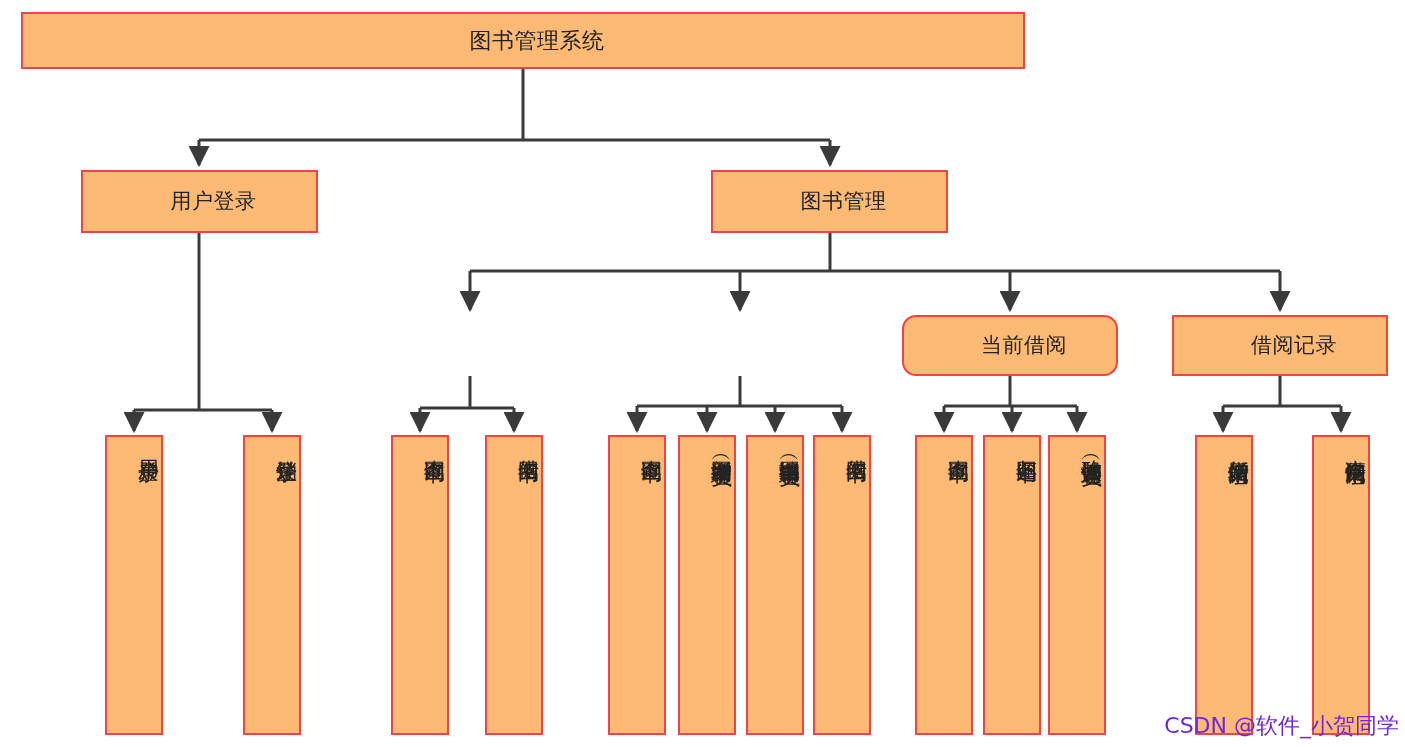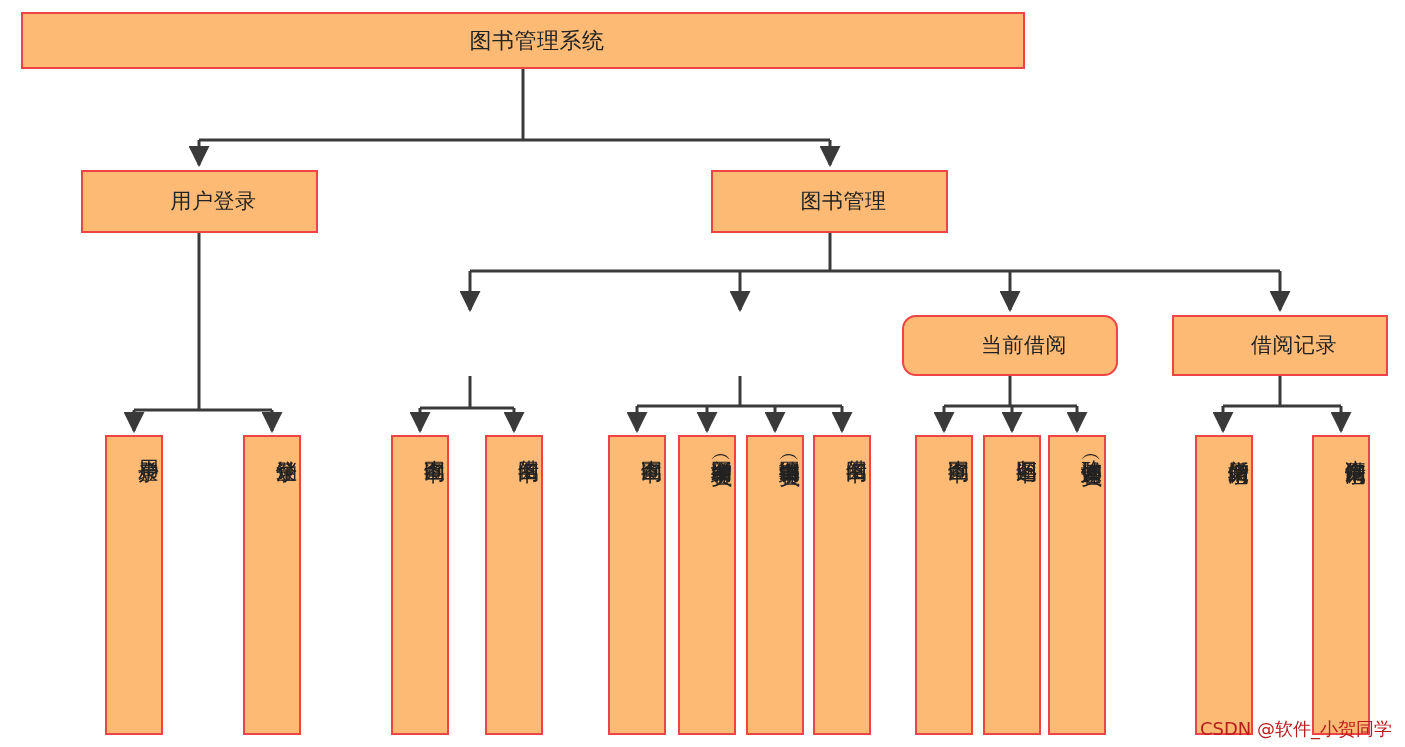--- a/index.html
+++ b/index.html
@@ -58,24 +58,24 @@
   .leaf .node-label {
     writing-mode: vertical-rl;
     text-orientation: upright;
     font-size: 21px;
     line-height: 1.28;
     letter-spacing: 1px;
     white-space: nowrap;
   }
   #watermark {
     position: absolute;
-    right: 13px;
+    right: 6px;
     bottom: 6px;
-    font-size: 18px;
-    color: #b91c1c;
+    font-size: 22px;
+    color: #6d28d9;
     white-space: nowrap;
     z-index: 3;
     font-family: "DejaVu Sans", "Liberation Sans", sans-serif;
   }
 </style>
 </head>
 <body>
 
 <div id="canvas">
 

